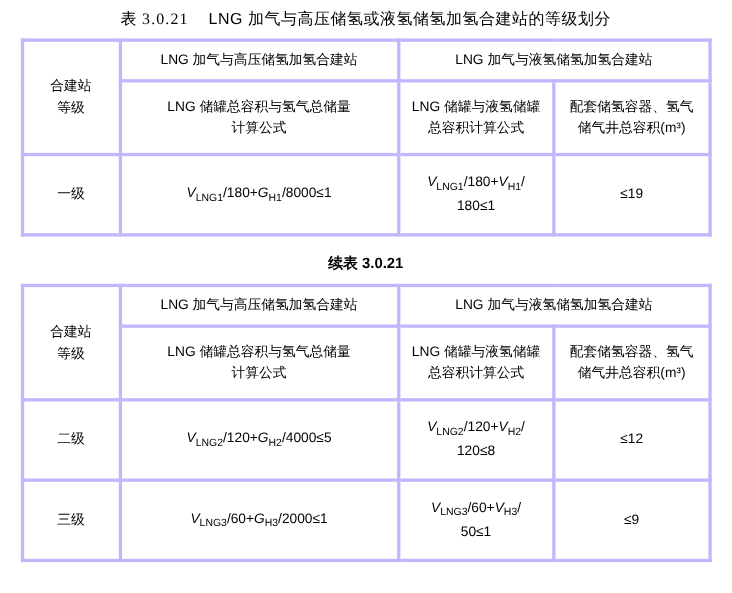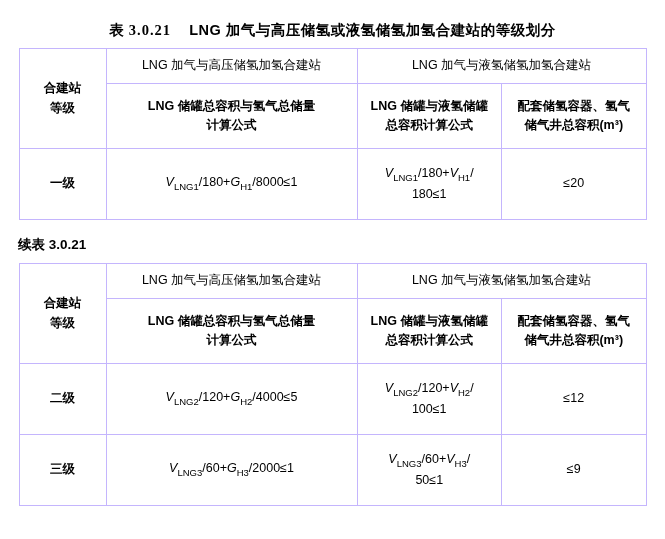--- a/index.html
+++ b/index.html
@@ -16,65 +16,64 @@
   }
   .page {
     position: relative;
     width: 665px;
     height: 539px;
     box-sizing: border-box;
     padding: 0 18px;
   }
   .table-title {
     text-align: center;
-    font-weight: bold;
+    font-weight: normal;
     font-size: 14.5px;
     letter-spacing: 0.5px;
-    padding-top: 21px;
+    padding-top: 8px;
     padding-bottom: 8px;
     font-family: "Liberation Sans", "DejaVu Sans", sans-serif;
   }
   .table-title .num {
     font-family: "Liberation Serif", "DejaVu Serif", serif;
     letter-spacing: 1px;
   }
   .cont-title {
+    text-align: center;
     font-weight: bold;
     font-size: 13.5px;
     padding-top: 16px;
     padding-bottom: 9px;
     font-family: "Liberation Sans", "DejaVu Sans", sans-serif;
   }
   table.grade-table {
     border-collapse: collapse;
     width: 628px;
     margin: 0 auto;
     table-layout: fixed;
   }
   table.grade-table td {
-    border: 1px solid #c4b5fd;
+    border: 3px solid #c4b5fd;
     text-align: center;
     vertical-align: middle;
     font-size: 12.5px;
     font-family: "Liberation Sans", "DejaVu Sans", sans-serif;
     line-height: 1.55;
     padding: 4px 5px;
   }
   td.hdr-span {
     height: 26px;
     padding: 3px 5px;
   }
   td.hdr-sub {
     height: 56px;
     padding: 4px 8px;
-    font-weight: bold;
   }
   td.grade-col {
     width: 76px;
-    font-weight: bold;
   }
   td.col-a { width: 240px; }
   td.col-b { width: 156px; }
   td.col-c { width: 156px; }
   td.body-row {
     height: 62px;
   }
   td.formula {
     font-family: "Liberation Serif", "DejaVu Serif", serif;
     font-size: 14px;
@@ -130,21 +129,21 @@
       </tr>
       <tr>
         <td class="body-row grade-col">一级</td>
         <td class="body-row formula col-a">
           <span class="ital">V</span><span class="sub">LNG1</span><span>/180+</span><span class="ital">G</span><span class="sub">H1</span><span>/8000≤1</span>
         </td>
         <td class="body-row formula col-b">
           <span class="two-line"><span class="ital">V</span><span class="sub">LNG1</span><span>/180+</span><span class="ital">V</span><span class="sub">H1</span><span>/</span></span>
           <span class="two-line">180≤1</span>
         </td>
-        <td class="body-row col-c">≤20</td>
+        <td class="body-row col-c">≤19</td>
       </tr>
     </tbody>
   </table>
 
   <div class="cont-title">
     <span>续表</span>
     <span class="num">3.0.21</span>
   </div>
 
   <table class="grade-table">
@@ -171,21 +170,21 @@
           <span class="two-line">储气井总容积(m³)</span>
         </td>
       </tr>
       <tr>
         <td class="body-row grade-col">二级</td>
         <td class="body-row formula col-a">
           <span class="ital">V</span><span class="sub">LNG2</span><span>/120+</span><span class="ital">G</span><span class="sub">H2</span><span>/4000≤5</span>
         </td>
         <td class="body-row formula col-b">
           <span class="two-line"><span class="ital">V</span><span class="sub">LNG2</span><span>/120+</span><span class="ital">V</span><span class="sub">H2</span><span>/</span></span>
-          <span class="two-line">100≤1</span>
+          <span class="two-line">120≤8</span>
         </td>
         <td class="body-row col-c">≤12</td>
       </tr>
       <tr>
         <td class="body-row grade-col">三级</td>
         <td class="body-row formula col-a">
           <span class="ital">V</span><span class="sub">LNG3</span><span>/60+</span><span class="ital">G</span><span class="sub">H3</span><span>/2000≤1</span>
         </td>
         <td class="body-row formula col-b">
           <span class="two-line"><span class="ital">V</span><span class="sub">LNG3</span><span>/60+</span><span class="ital">V</span><span class="sub">H3</span><span>/</span></span>

